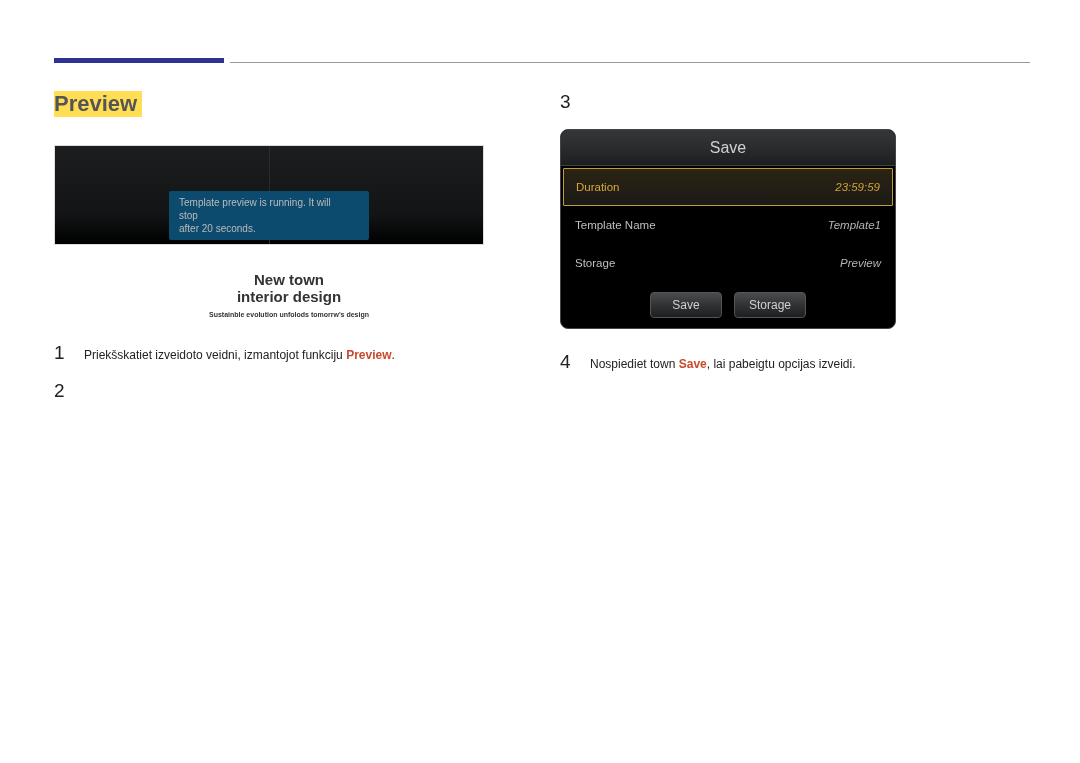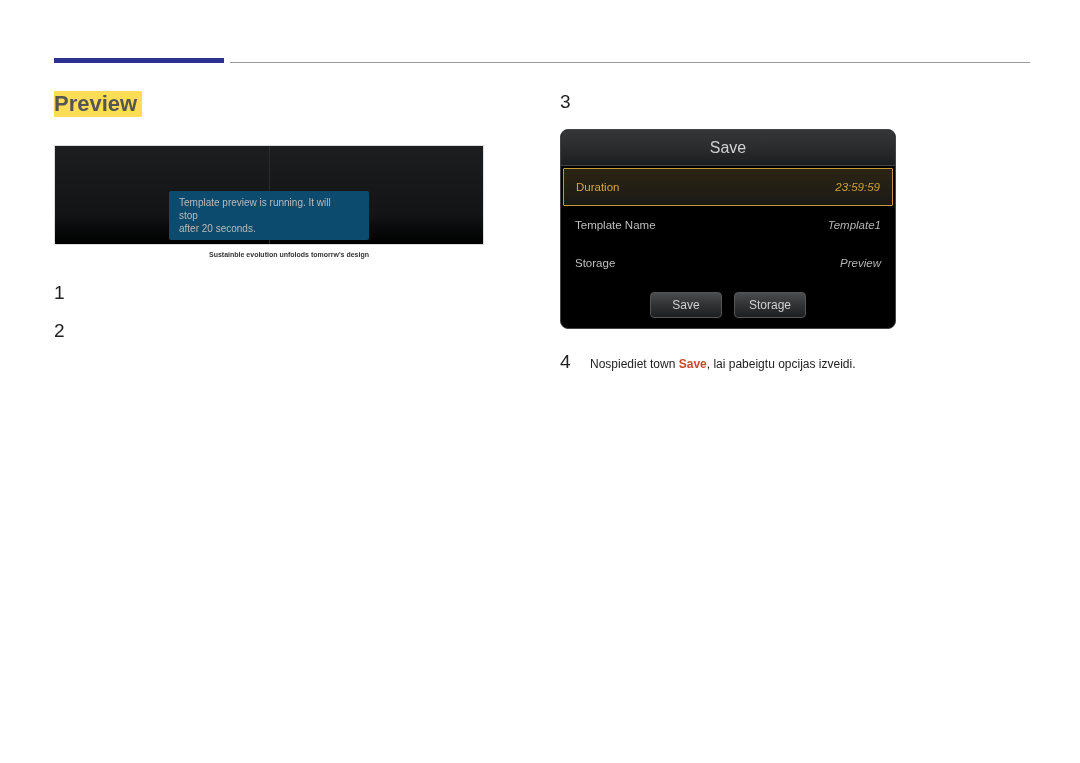--- a/index.html
+++ b/index.html
@@ -182,24 +182,31 @@
 
       <div class="preview-shot">
         <div class="preview-half"></div>
         <div class="preview-half"></div>
         <div class="preview-msg-box">
           <span>Template preview is running. It will stop</span><br>
           <span>after 20 seconds.</span>
         </div>
       </div>
 
+      <div class="preview-caption">
+        <div class="line1">New town</div>
+        <div class="line2">interior design</div>
+      </div>
       <div class="preview-sub">Sustainble evolution unfolods tomorrw's design</div>
 
       <div class="step">
         <div class="step-num">1</div>
+        <div class="step-text">
+          <span>Priekšskatiet izveidoto veidni, izmantojot funkciju </span><span class="hl">Preview</span><span>.</span>
+        </div>
       </div>
       <div class="step">
         <div class="step-num">2</div>
       </div>
     </div>
 
     <div class="col-right">
       <div class="step">
         <div class="step-num">3</div>
       </div>

